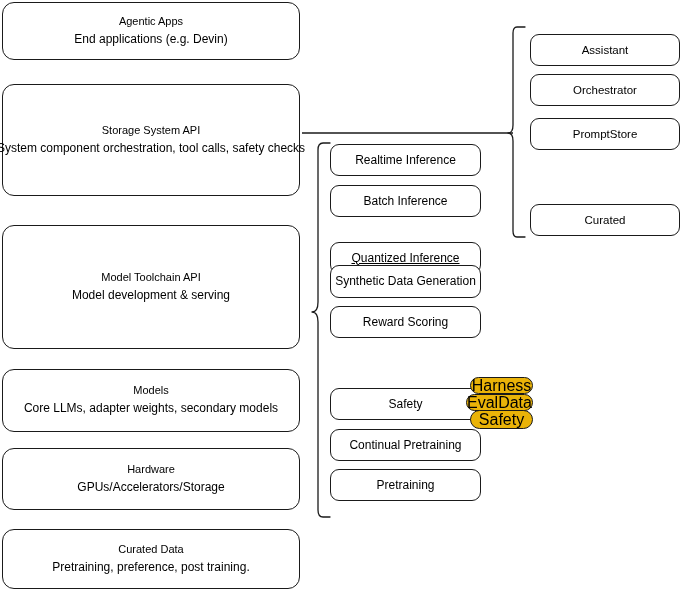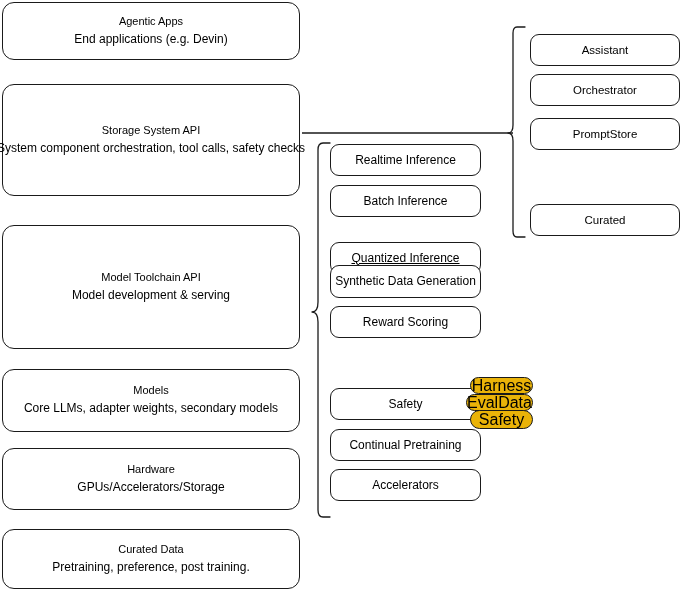--- a/index.html
+++ b/index.html
@@ -177,20 +177,20 @@
   <div class="node stack-box" style="left:330px; top:306px; width:151px; height:32px;">
     <div class="title">Reward Scoring</div>
   </div>
   <div class="node stack-box" style="left:330px; top:388px; width:151px; height:32px;">
     <div class="title">Safety</div>
   </div>
   <div class="node stack-box" style="left:330px; top:429px; width:151px; height:32px;">
     <div class="title">Continual Pretraining</div>
   </div>
   <div class="node stack-box" style="left:330px; top:469px; width:151px; height:32px;">
-    <div class="title">Accelerators</div>
+    <div class="title">Pretraining</div>
   </div>
 
   <div class="pill" style="left:470px; top:377px; width:63px; height:17px;">Harness</div>
   <div class="pill" style="left:466px; top:394px; width:67px; height:17px;">EvalData</div>
   <div class="pill" style="left:470px; top:410px; width:63px; height:19px;">Safety</div>
 
 </div>
 
 </body></html>

